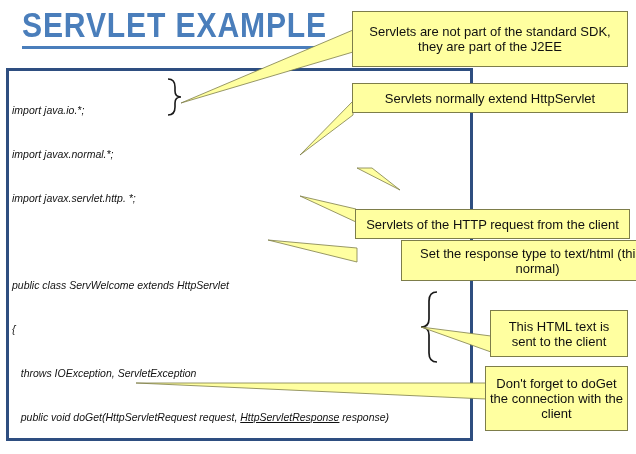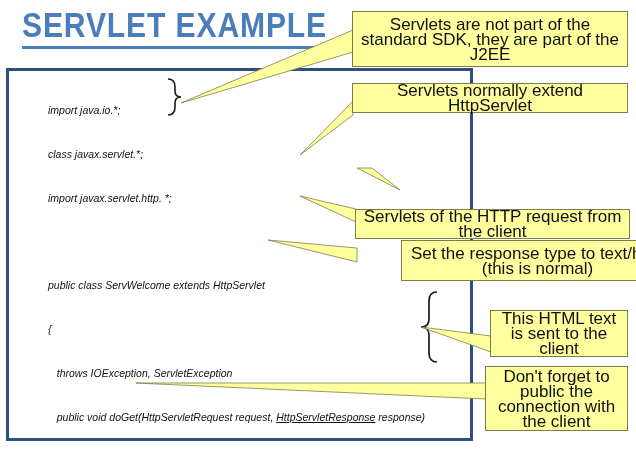--- a/index.html
+++ b/index.html
@@ -41,33 +41,33 @@
   .code{
     position:absolute;left:12px;top:74px;
     width:460px;
     font-family:"Liberation Sans",sans-serif;
     font-size:10.5px;
     font-style:italic;
     color:#111111;
     line-height:14.6px;
     white-space:pre;
   }
-  .code .ln{display:block;height:14.6px;margin-left:36px;}
+  .code .ln{display:block;height:14.6px;}
   .code b{font-weight:400;font-style:italic;}
   .code u{text-decoration:underline;}
   .blank{height:14.6px;display:block;}
 
   
   .callout{
     position:absolute;
     background:#ffffa0;
     border:1px solid #7d7d4a;
     box-sizing:border-box;
     color:#101010;
-    font-size:17px;
+    font-size:13px;
     line-height:15px;
     text-align:center;
     display:flex;
     align-items:center;
     justify-content:center;
     padding:14px 4px;
   }
 
   
   #wedges{position:absolute;left:0;top:0;width:636px;height:454px;pointer-events:none;}
@@ -77,21 +77,21 @@
 
 <div id="stage">
 
   <div class="title">SERVLET EXAMPLE</div>
   <div class="title-rule"></div>
 
   <div class="code-panel"></div>
 
   <div class="code">
     <span class="ln">import java.io.*;</span>
-    <span class="ln">class javax.servlet.*;</span>
+    <span class="ln">import javax.normal.*;</span>
     <span class="ln">import javax.servlet.http. *;</span>
     <span class="blank"></span>
     <span class="ln">public class ServWelcome <b>extends HttpServlet</b></span>
     <span class="ln">{</span>
     <span class="ln">   throws IOException, ServletException</span>
     <span class="ln">   public void <b>doGet(HttpServletRequest request</b>, <b><u>HttpServletResponse</u> response)</b></span>
     <span class="ln">   {</span>
     
     
     
@@ -135,15 +135,15 @@
 
   <div class="callout" style="left:352px;top:83px;width:276px;height:25px;">Servlets normally extend HttpServlet</div>
 
 
   <div class="callout" style="left:355px;top:209px;width:275px;height:26px;">Servlets of the HTTP request from the client</div>
 
   <div class="callout" style="left:357px;top:240px;width:273px;height:41px;margin-left:44px;">Set the response type to text/html (this is normal)</div>
 
   <div class="callout" style="left:490px;top:310px;width:138px;height:47px;">This HTML text is sent to the client</div>
 
-  <div class="callout" style="left:485px;top:366px;width:143px;height:65px;">Don't forget to public the connection with the client</div>
+  <div class="callout" style="left:485px;top:366px;width:143px;height:65px;">Don't forget to doGet the connection with the client</div>
 
 </div>
 
 </body></html>

